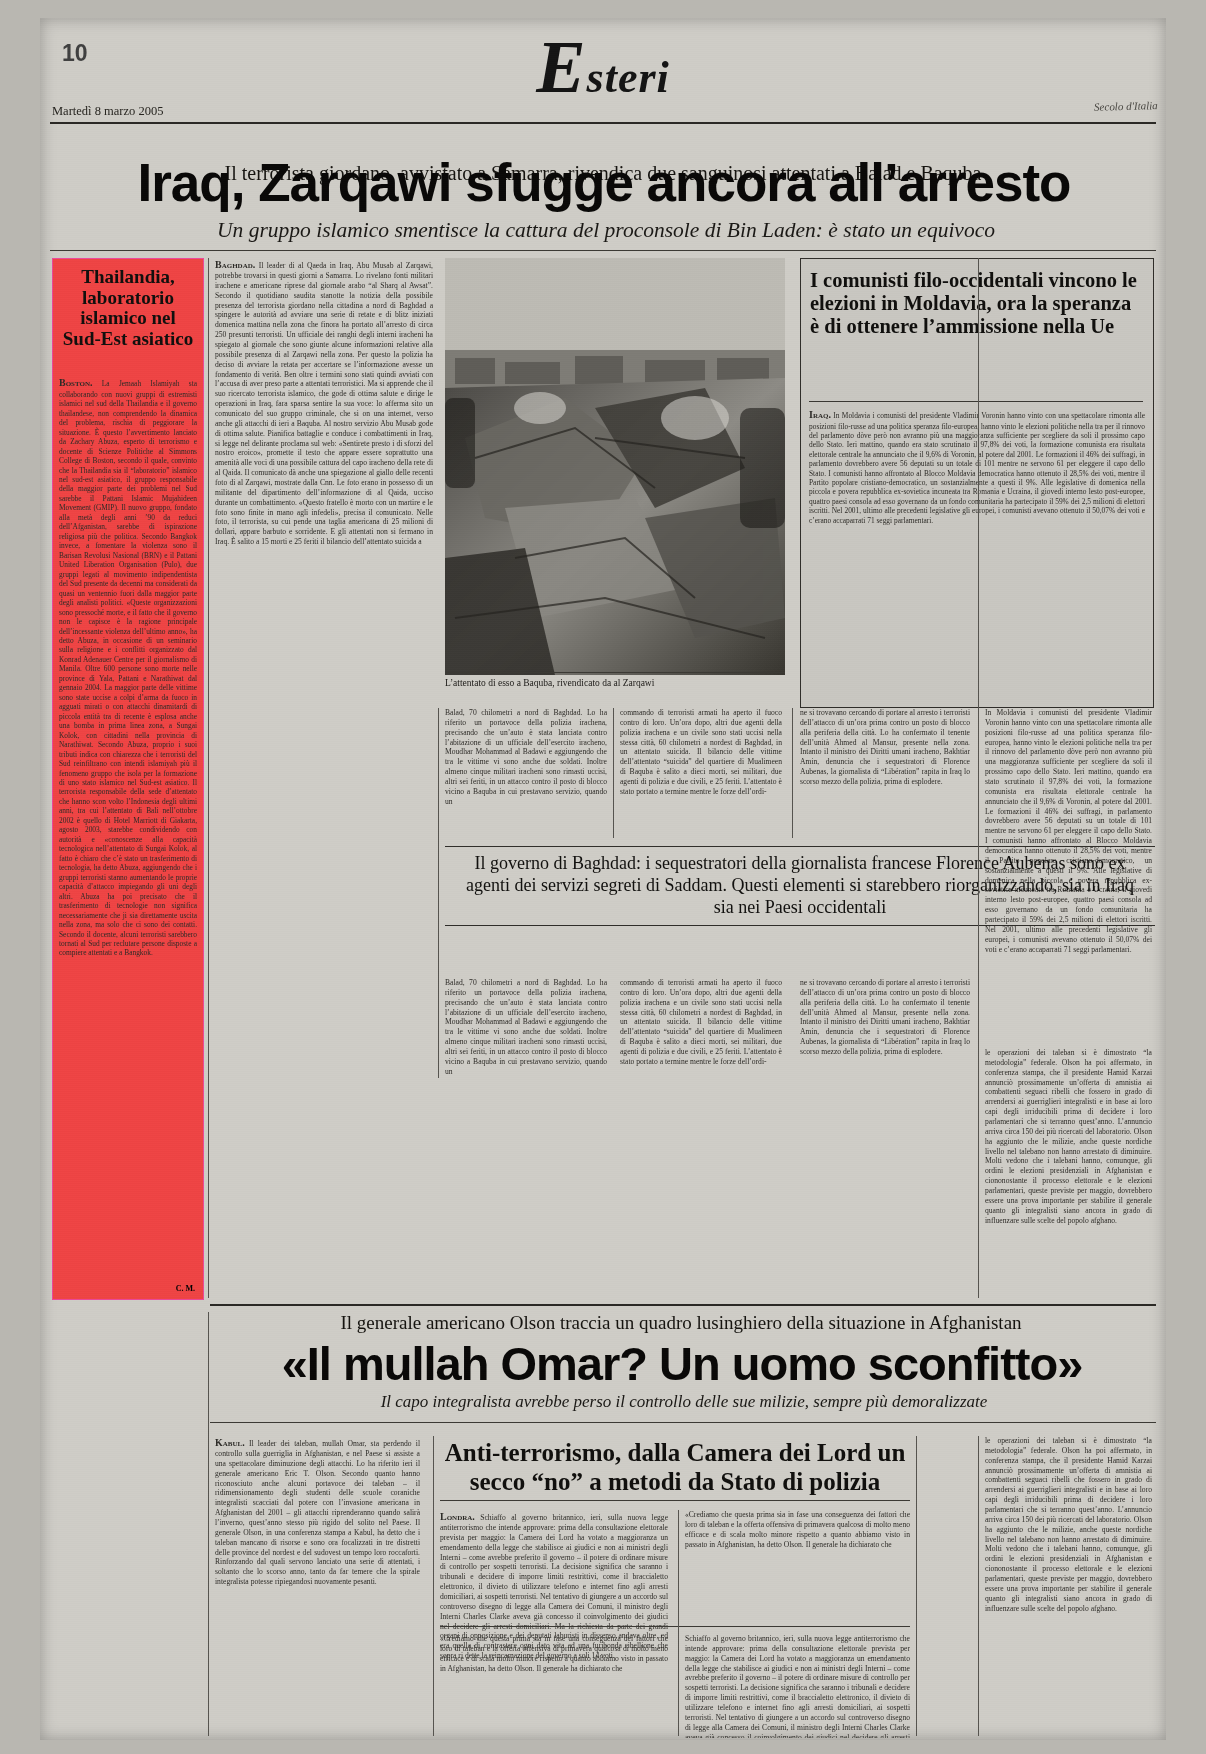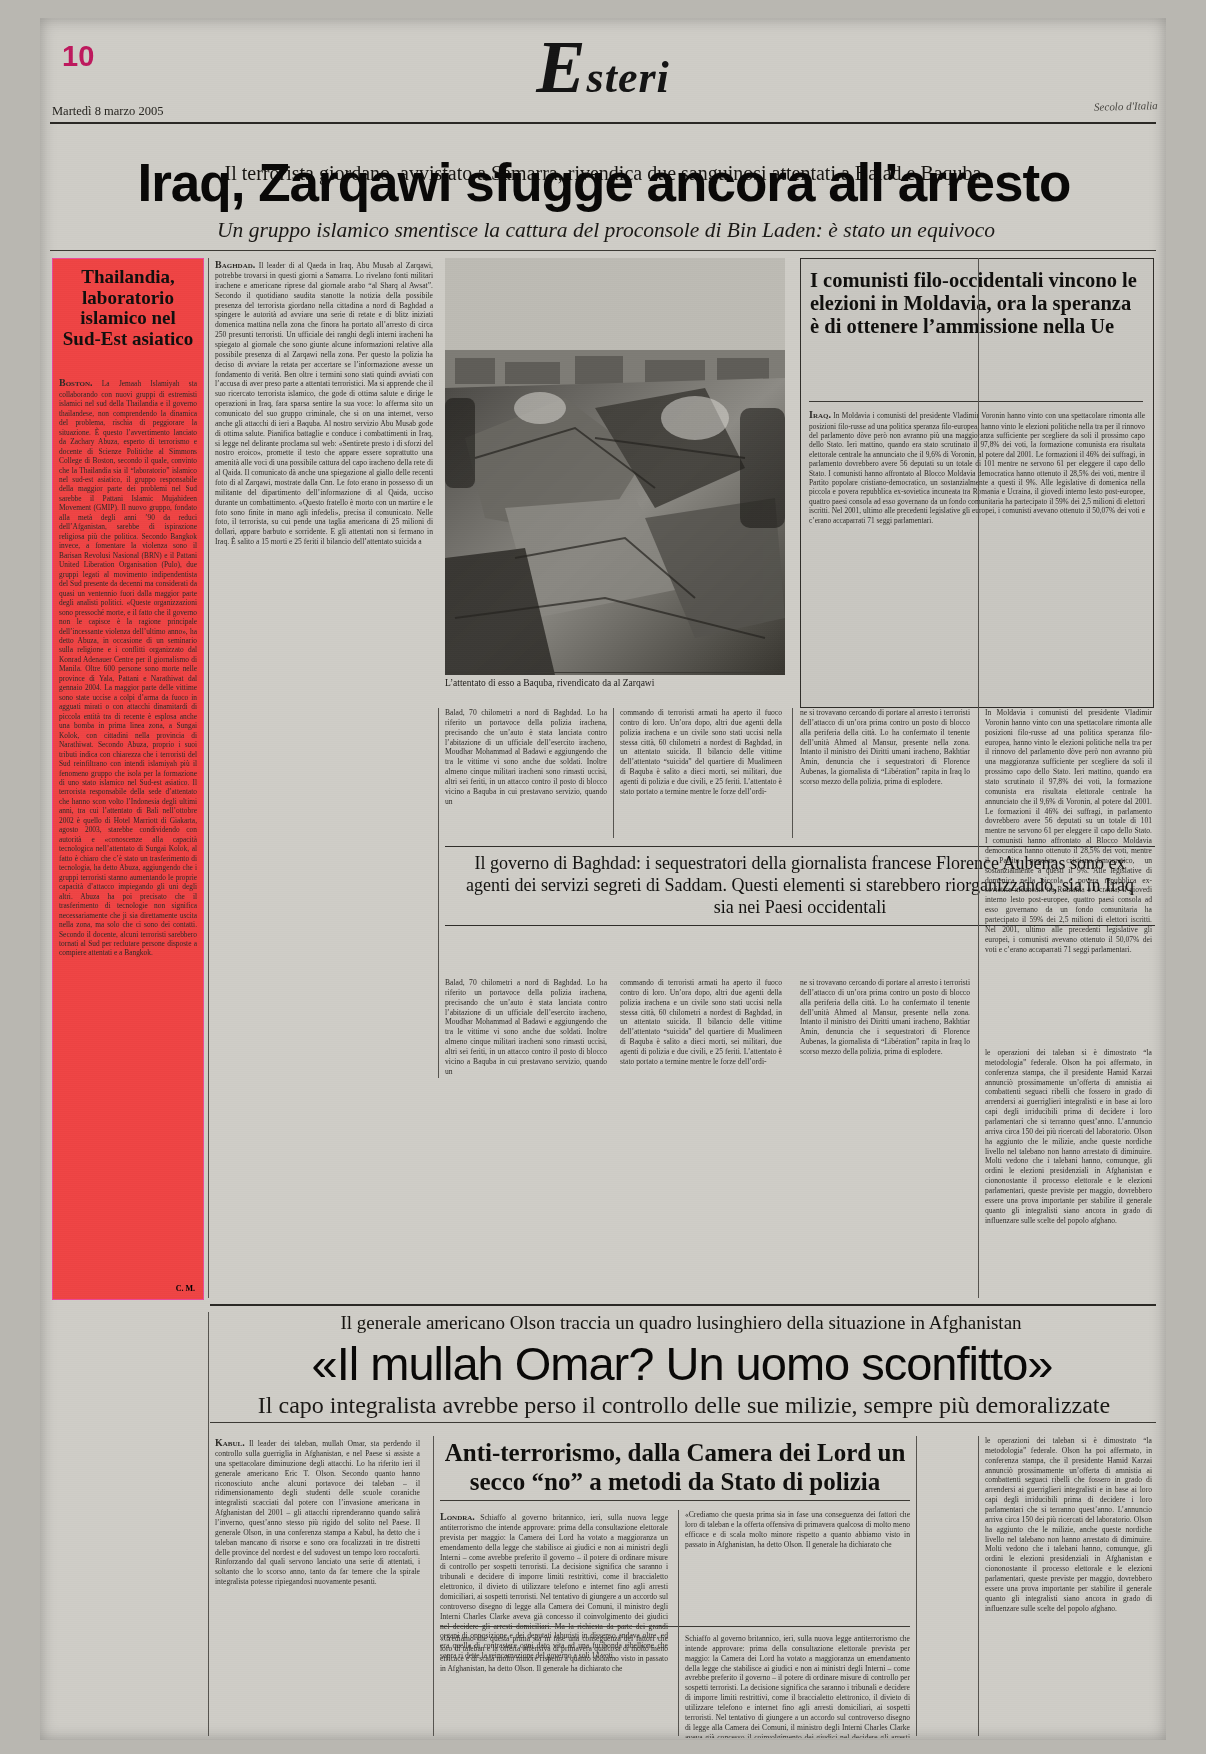--- a/index.html
+++ b/index.html
@@ -4,21 +4,21 @@
 <style>
   html,body{margin:0;padding:0;background:#9a9a96;}
   body{width:1206px;height:1754px;font-family:"Liberation Serif",serif;}
   .page{position:relative;width:1206px;height:1754px;background:#b9b7b1;overflow:hidden;}
   .paper{position:absolute;left:40px;top:18px;width:1126px;height:1722px;background:#cfcdc7;
          box-shadow:0 0 16px rgba(0,0,0,.28) inset;}
   .grain{position:absolute;inset:0;opacity:.22;
     background:repeating-linear-gradient(0deg,rgba(0,0,0,.05) 0 1px,rgba(255,255,255,.04) 1px 2px);
     pointer-events:none;}
   
-  .pagenum{position:absolute;left:22px;top:22px;font-size:29px;font-weight:bold;font-family:"Liberation Sans",sans-serif;color:#be185d;}
+  .pagenum{position:absolute;left:22px;top:22px;font-size:23px;font-weight:bold;font-family:"Liberation Sans",sans-serif;color:#404040;}
   .masthead{position:absolute;left:0;right:0;top:20px;text-align:center;}
   .masthead .word{font-family:"Liberation Serif",serif;font-style:italic;font-weight:bold;font-size:44px;color:#141414;letter-spacing:1px;}
   .masthead .word .drop{font-size:74px;line-height:.8;}
   .dateline{position:absolute;left:12px;top:86px;font-size:12.5px;color:#26241f;font-family:"Liberation Serif",serif;}
   .logo-right{position:absolute;right:8px;top:82px;font-size:11px;color:#4a4843;font-style:italic;transform:rotate(-1.5deg);}
   .rule{position:absolute;left:10px;right:10px;height:1px;background:#3a3833;}
   .rule.thick{height:2px;background:#2a2824;}
   
   .kicker{position:absolute;left:16px;right:16px;top:112px;text-align:center;font-size:20px;color:#15130f;
           font-family:"Liberation Serif",serif;margin-top:32px;}
@@ -42,23 +42,23 @@
   .photocap{position:absolute;left:405px;top:660px;width:340px;font-size:9.5px;color:#1c1a17;}
   
   .rbox{position:absolute;left:760px;top:240px;width:352px;height:448px;border:1px solid #2f2d29;background:#c9c7c1;}
   .rbox .t{font-size:20.5px;text-align:left;padding:10px 9px 8px;line-height:1.12;}
   .rbox .body{position:absolute;left:8px;right:8px;top:150px;bottom:6px;font-size:7.4px;line-height:1.27;text-align:justify;}
   
   .band{position:absolute;border-top:1px solid #2f2d29;border-bottom:1px solid #2f2d29;text-align:center;
         font-size:18px;line-height:1.22;color:#11100e;padding:6px 10px;}
   
   .kicker2{position:absolute;left:170px;right:14px;top:1294px;text-align:center;font-size:19px;color:#15130f;}
-  .headline2{position:absolute;left:170px;right:12px;top:1318px;text-align:center;font-size:47px;font-weight:normal;
+  .headline2{position:absolute;left:170px;right:12px;top:1318px;text-align:center;font-size:47px;font-weight:bold;
              color:#090807;font-family:"Liberation Sans",sans-serif;letter-spacing:-1px;}
-  .subhead2{position:absolute;left:176px;right:14px;top:1374px;text-align:center;font-size:24px;color:#1a1815;}
+  .subhead2{position:absolute;left:176px;right:14px;top:1374px;text-align:center;font-size:17px;font-style:italic;color:#1a1815;}
   .title3{position:absolute;left:400px;width:470px;top:1420px;text-align:center;font-size:25px;line-height:1.16;color:#100f0d;}
   .vr{position:absolute;width:1px;background:#56544f;}
   .hr2{position:absolute;height:1px;background:#3a3833;}
 </style>
 </head>
 <body>
 
 <div class="page">
   <div class="paper">
 

